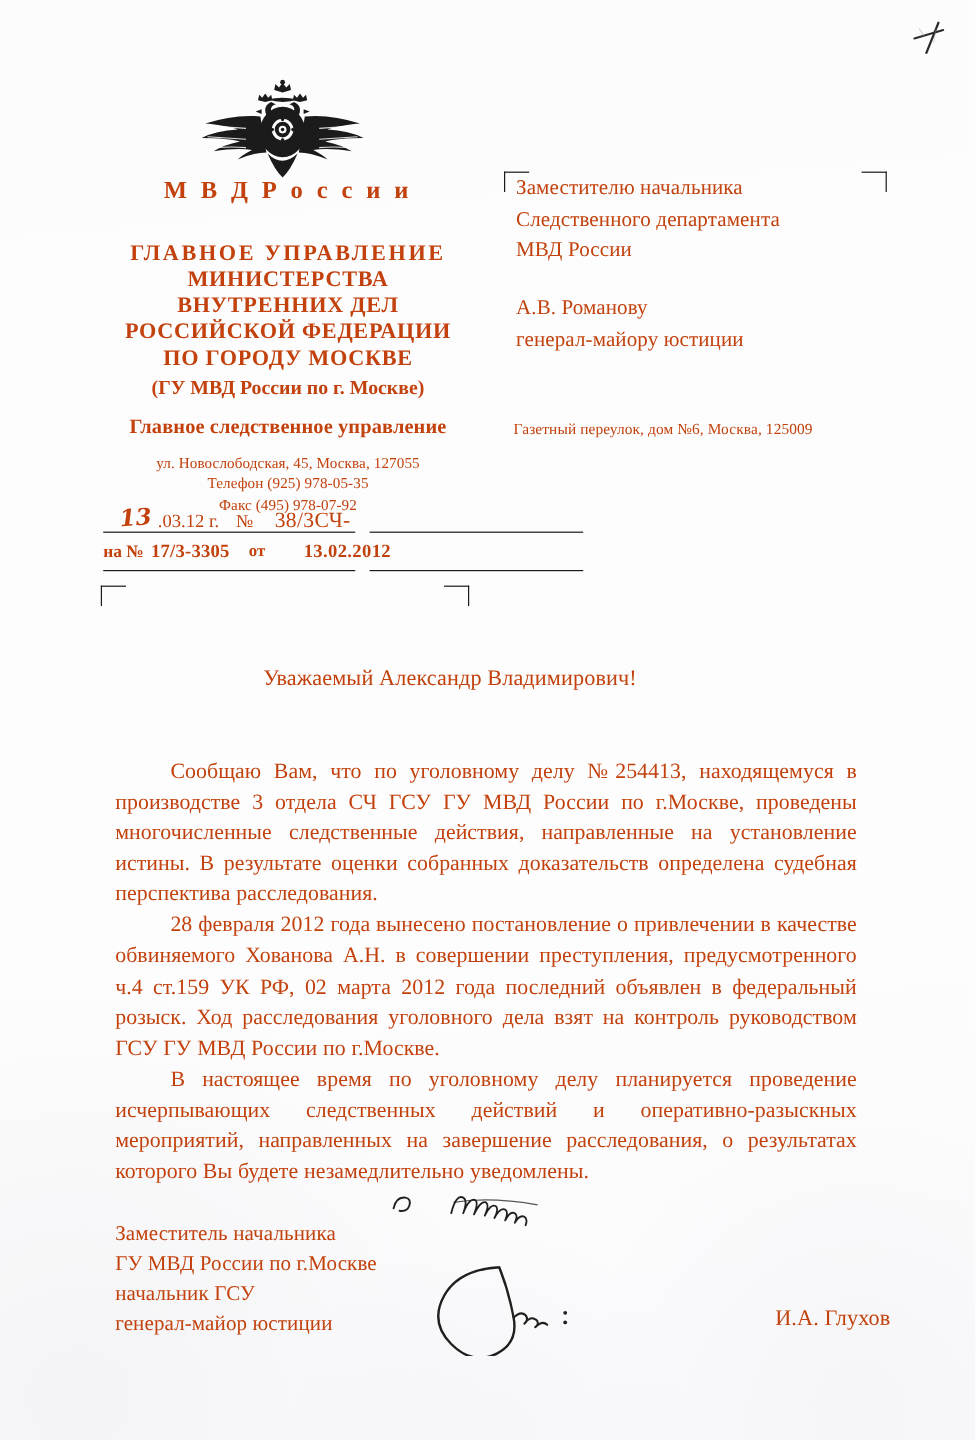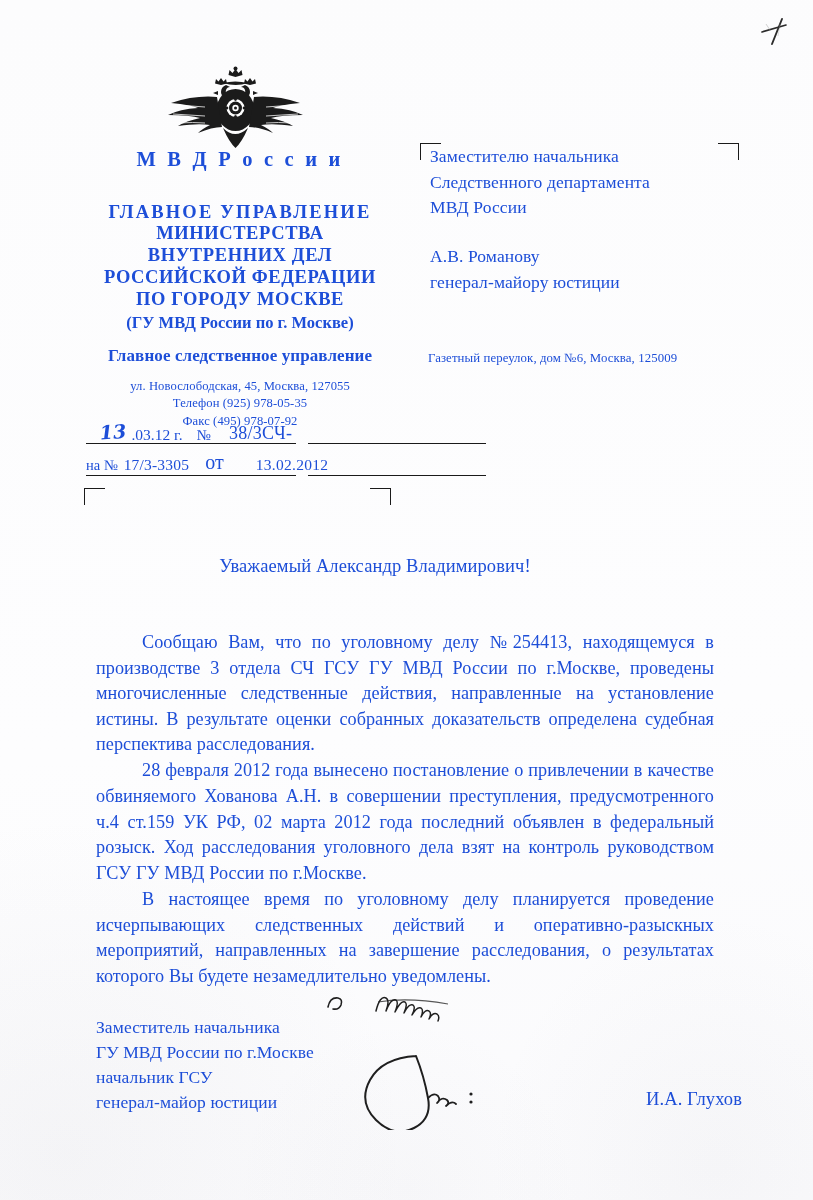--- a/index.html
+++ b/index.html
@@ -8,21 +8,21 @@
     padding: 0;
     background: #ffffff;
   }
   .page {
     position: relative;
     width: 813px;
     height: 1200px;
     background: #fdfdfd;
     overflow: hidden;
     font-family: "Liberation Serif", "DejaVu Serif", serif;
-    color: #1d4ed8;
+    color: #c2410c;
   }
   
   .page::before {
     content: "";
     position: absolute;
     inset: 0;
     background:
       radial-gradient(ellipse 60% 40% at 8% 96%, rgba(150,150,160,0.065), rgba(255,255,255,0) 70%),
       radial-gradient(ellipse 40% 30% at 88% 97%, rgba(150,150,160,0.05), rgba(255,255,255,0) 70%),
       radial-gradient(ellipse 30% 20% at 50% 99%, rgba(150,150,160,0.04), rgba(255,255,255,0) 70%),
@@ -149,29 +149,30 @@
     width: 178px;
     height: 1px;
     background: #1a1a1a;
   }
   .ref-row2 {
     position: absolute;
     left: 0px;
     top: 33px;
     width: 400px;
     display: flex;
-    align-items: flex-end;
+    align-items: center;
+    font-weight: bold;
   }
   .ref-na { font-size: 14.5px; padding-bottom: 1px; }
   .ref-na-val {
     font-size: 15.5px;
     padding: 0 0 1px 6px;
     letter-spacing: 0.2px;
   }
-  .ref-ot { font-size: 20px; padding: 0 0 1px 16px; }
+  .ref-ot { font-size: 14px; padding: 0 0 1px 16px; }
   .ref-ot-val {
     font-size: 15.5px;
     padding: 0 0 1px 32px;
     letter-spacing: 0.3px;
   }
   .ref-line-left2 {
     position: absolute;
     left: 0px;
     top: 57px;
     width: 210px;

